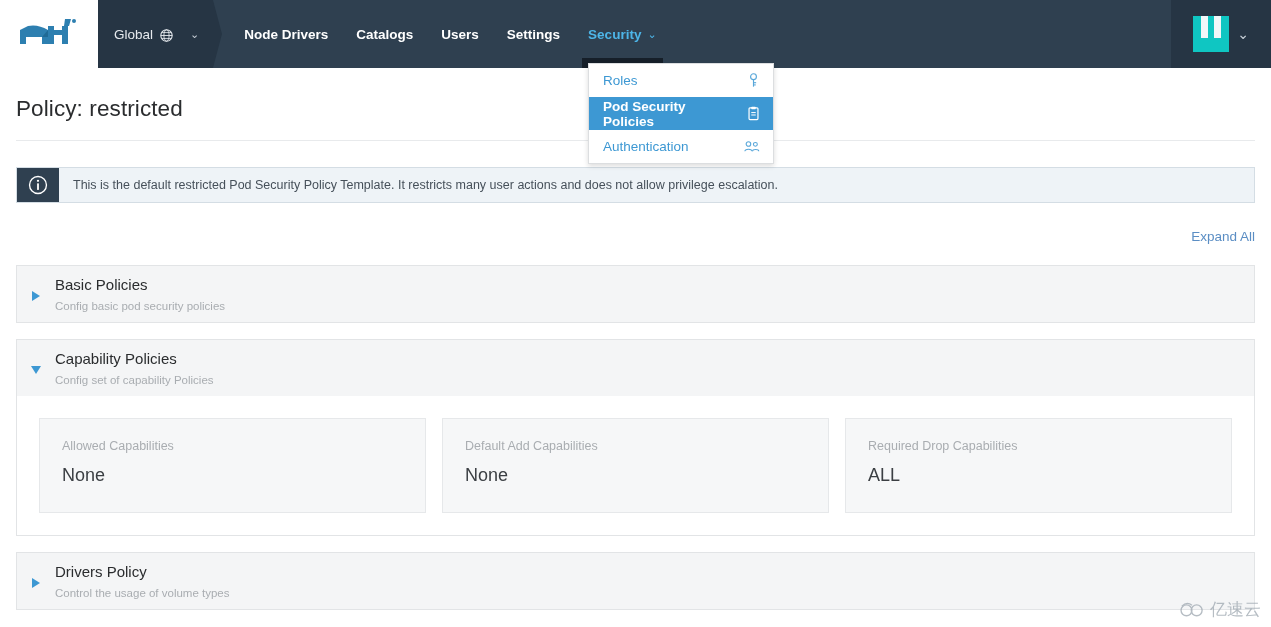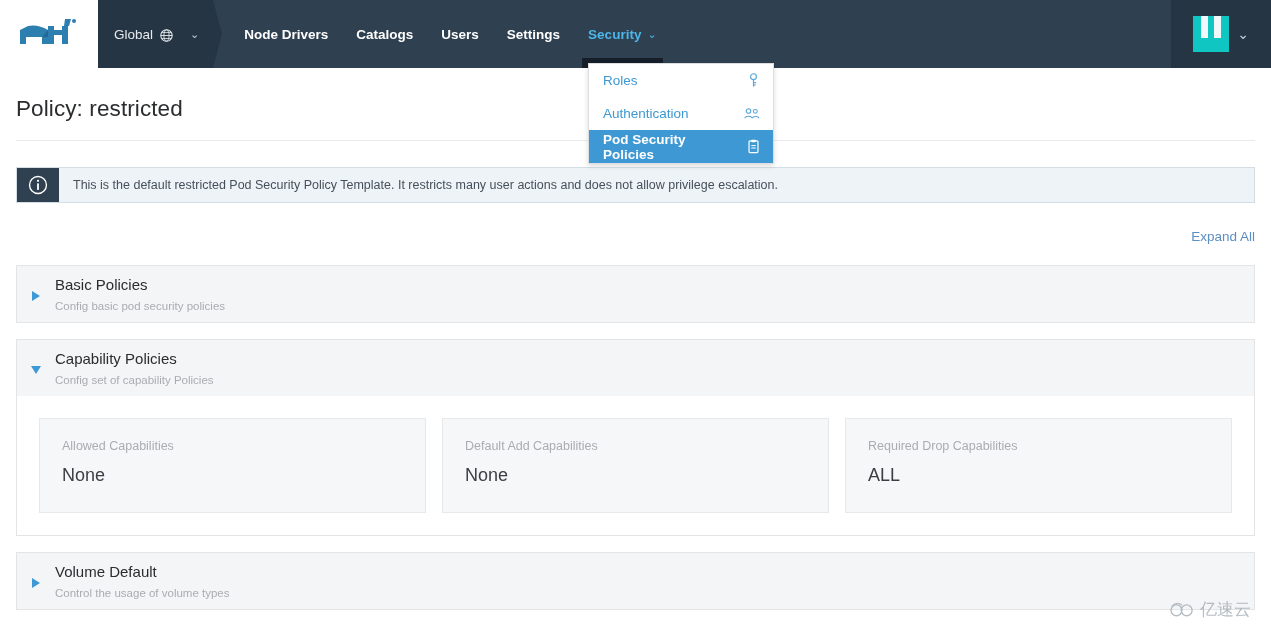--- a/index.html
+++ b/index.html
@@ -289,21 +289,21 @@
     margin-bottom: 12px;
   }
   .cap-value {
     font-size: 18px;
     color: #3b3f43;
   }
 
   
   .watermark {
     position: absolute;
-    right: 20px;
+    right: 10px;
     bottom: 6px;
     display: flex;
     align-items: center;
     gap: 5px;
     opacity: 0.72;
     pointer-events: none;
   }
   .wm-text {
     font-size: 17px;
     color: #9aa4ad;
@@ -377,39 +377,39 @@
       <span>Roles</span>
       <span class="di-icon">
         <svg width="13" height="15" viewBox="0 0 14 17">
           <circle cx="7" cy="4.2" r="3.3" fill="none" stroke="#3d98d3" stroke-width="1.3"></circle>
           <line x1="7" y1="7.6" x2="7" y2="15.5" stroke="#3d98d3" stroke-width="1.3"></line>
           <line x1="7" y1="11" x2="10" y2="11" stroke="#3d98d3" stroke-width="1.3"></line>
           <line x1="7" y1="13.5" x2="9.6" y2="13.5" stroke="#3d98d3" stroke-width="1.2"></line>
         </svg>
       </span>
     </div>
+    <div class="dropdown-item selected">
+      <span>Pod Security Policies</span>
+      <span class="di-icon">
+        <svg width="13" height="15" viewBox="0 0 14 16">
+          <rect x="2.2" y="2" width="9.6" height="12.5" rx="1" fill="none" stroke="#ffffff" stroke-width="1.3"></rect>
+          <rect x="4.6" y="0.6" width="4.8" height="2.8" rx="0.7" fill="#ffffff"></rect>
+          <line x1="4.6" y1="7" x2="9.4" y2="7" stroke="#ffffff" stroke-width="1.1"></line>
+          <line x1="4.6" y1="9.6" x2="9.4" y2="9.6" stroke="#ffffff" stroke-width="1.1"></line>
+        </svg>
+      </span>
+    </div>
     <div class="dropdown-item">
       <span>Authentication</span>
       <span class="di-icon">
         <svg width="16" height="13" viewBox="0 0 18 14">
           <circle cx="5" cy="4.2" r="2.6" fill="none" stroke="#3d98d3" stroke-width="1.2"></circle>
           <circle cx="12.8" cy="4.6" r="2.2" fill="none" stroke="#3d98d3" stroke-width="1.2"></circle>
           <path d="M1 12.4 C1 9.2 9 9.2 9 12.4" fill="none" stroke="#3d98d3" stroke-width="1.2"></path>
           <path d="M9.6 12.4 C9.6 9.8 16.6 9.8 16.6 12.4" fill="none" stroke="#3d98d3" stroke-width="1.2"></path>
-        </svg>
-      </span>
-    </div>
-    <div class="dropdown-item selected">
-      <span>Pod Security Policies</span>
-      <span class="di-icon">
-        <svg width="13" height="15" viewBox="0 0 14 16">
-          <rect x="2.2" y="2" width="9.6" height="12.5" rx="1" fill="none" stroke="#ffffff" stroke-width="1.3"></rect>
-          <rect x="4.6" y="0.6" width="4.8" height="2.8" rx="0.7" fill="#ffffff"></rect>
-          <line x1="4.6" y1="7" x2="9.4" y2="7" stroke="#ffffff" stroke-width="1.1"></line>
-          <line x1="4.6" y1="9.6" x2="9.4" y2="9.6" stroke="#ffffff" stroke-width="1.1"></line>
         </svg>
       </span>
     </div>
   </div>
 </div>
 
 <div class="page-scroll">
 <div class="page">
 
   <h1 class="page-title">Policy: restricted</h1>
@@ -469,21 +469,21 @@
       </div>
     </div>
   </div>
 
   <div class="accordion">
     <div class="acc-header">
       <div class="acc-toggle">
         <span class="tri-right"></span>
       </div>
       <div class="acc-titles">
-        <div class="acc-title">Volume Default</div>
+        <div class="acc-title">Drivers Policy</div>
         <div class="acc-subtitle">Control the usage of volume types</div>
       </div>
     </div>
   </div>
 
 </div>
 </div>
 
 <div class="watermark">
   <svg width="26" height="17" viewBox="0 0 30 20">

